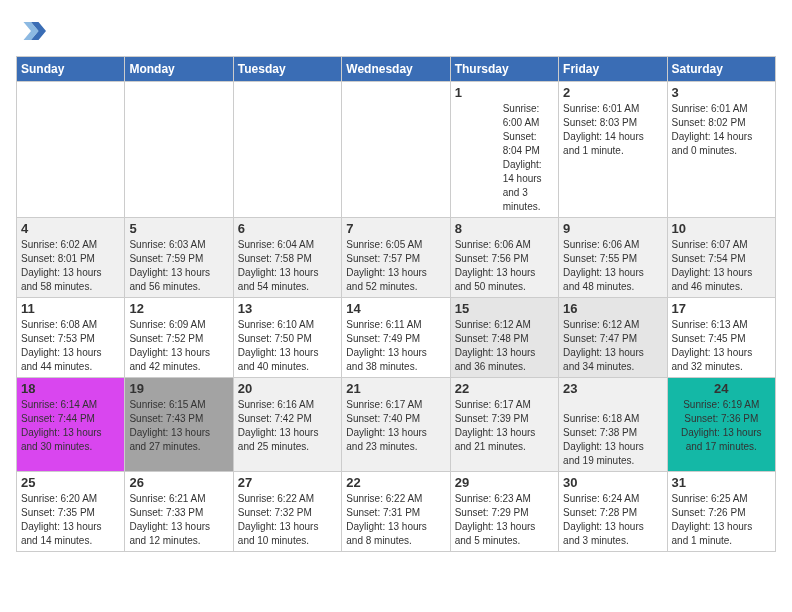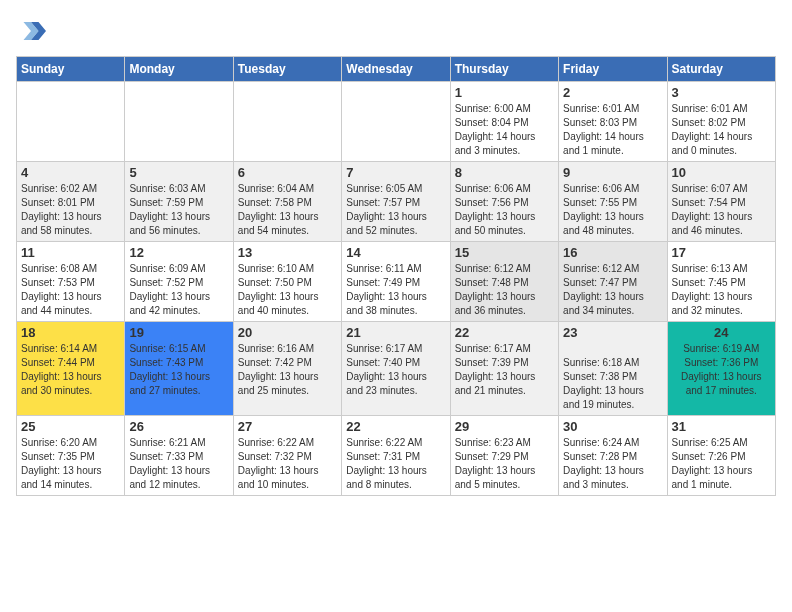--- a/index.html
+++ b/index.html
@@ -127,21 +127,21 @@
       </tr>
   </thead>
   <tbody id="calendar-body">
   <tr>
         <td class="empty"></td>
         <td class="empty"></td>
         <td class="empty"></td>
         <td class="empty"></td>
         <td style="background-color: rgb(255, 255, 255);">
           <span class="day-number">1</span>
-          <div class="day-info" style="white-space: pre-line;">Sunrise: 6:00 AM
+          <div class="day-info" style="white-space: pre-line; margin-left: 48px;">Sunrise: 6:00 AM
 Sunset: 8:04 PM
 Daylight: 14 hours
 and 3 minutes.</div>
         </td>
         <td style="background-color: rgb(255, 255, 255);">
           <span class="day-number">2</span>
           <div class="day-info" style="white-space: pre-line;">Sunrise: 6:01 AM
 Sunset: 8:03 PM
 Daylight: 14 hours
 and 1 minute.</div>
@@ -250,28 +250,28 @@
         </td>
         <td style="background-color: rgb(255, 255, 255);">
           <span class="day-number">17</span>
           <div class="day-info" style="white-space: pre-line;">Sunrise: 6:13 AM
 Sunset: 7:45 PM
 Daylight: 13 hours
 and 32 minutes.</div>
         </td>
       </tr>
       <tr>
-        <td style="background-color: #fde047;">
+        <td style="background-color: #d946ef;">
           <span class="day-number">18</span>
           <div class="day-info" style="white-space: pre-line;">Sunrise: 6:14 AM
 Sunset: 7:44 PM
 Daylight: 13 hours
 and 30 minutes.</div>
         </td>
-        <td style="background-color: #3b82f6;">
+        <td style="background-color: #a3a3a3;">
           <span class="day-number">19</span>
           <div class="day-info" style="white-space: pre-line;">Sunrise: 6:15 AM
 Sunset: 7:43 PM
 Daylight: 13 hours
 and 27 minutes.</div>
         </td>
         <td style="background-color: rgb(240, 240, 240);">
           <span class="day-number">20</span>
           <div class="day-info" style="white-space: pre-line;">Sunrise: 6:16 AM
 Sunset: 7:42 PM

